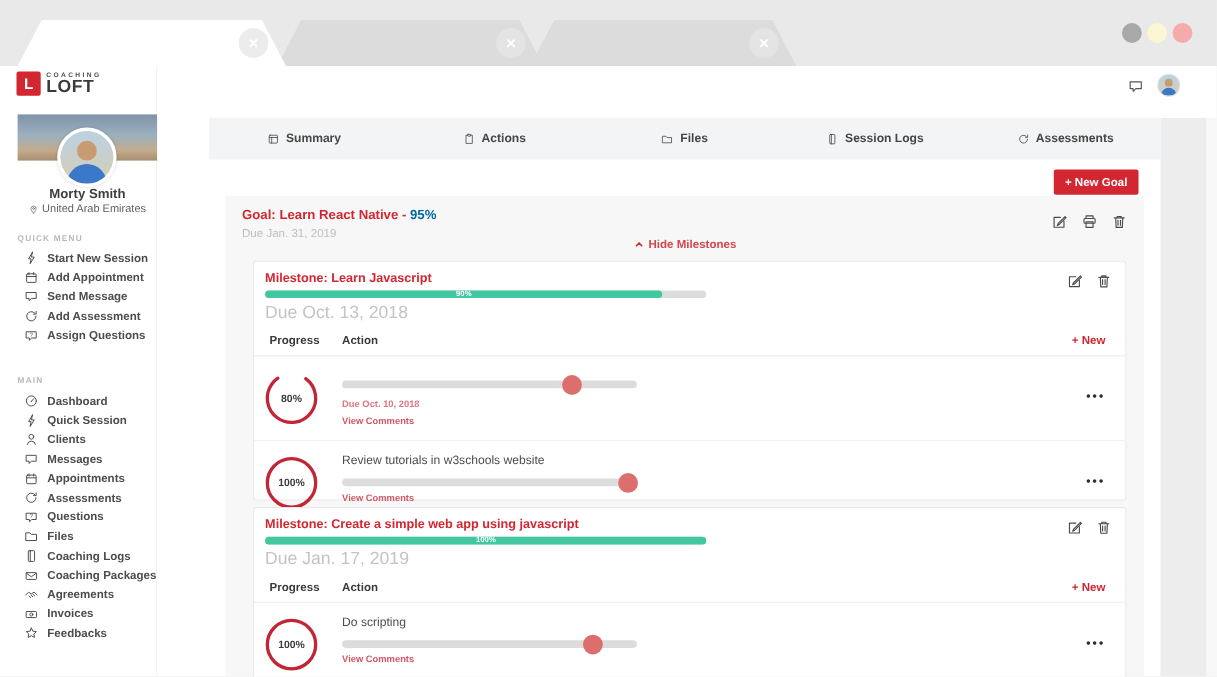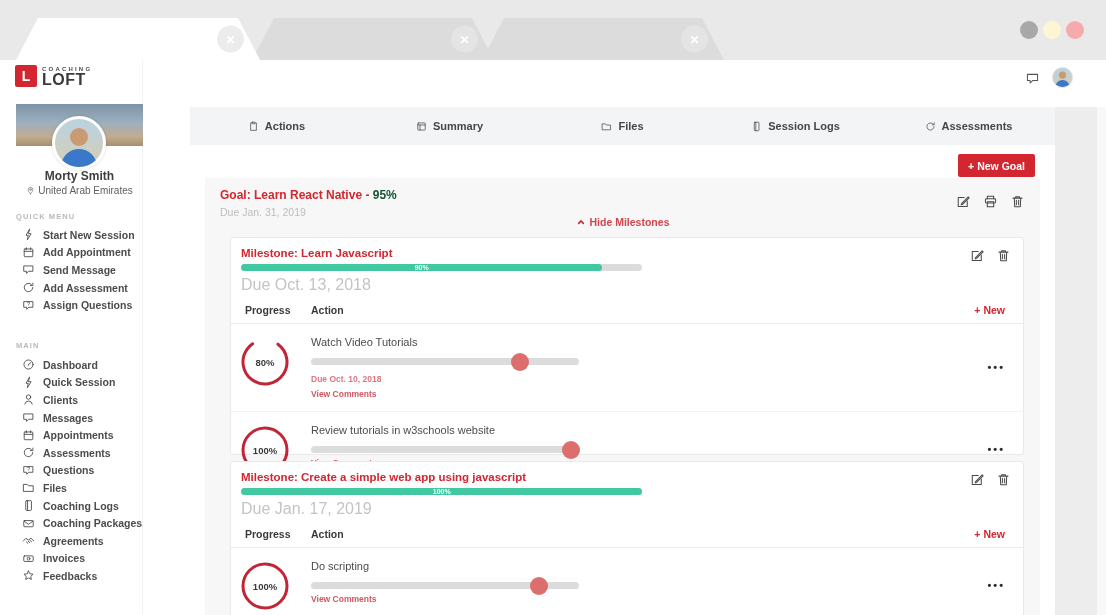--- a/index.html
+++ b/index.html
@@ -71,21 +71,21 @@
   .tab.active .ticon { color:#d22630; }
   .tab.active::after { content:""; position:absolute; bottom:0; left:50%; transform:translateX(-50%);
     width:100px; height:2px; background:#d22630; }
 
   .newgoal { position:absolute; top:94px; right:71px; height:23px; padding:0 10px;
     background:#d22630; color:#fff; border:none; border-radius:2px; font-size:10.5px;
     font-weight:bold; font-family:inherit; cursor:pointer;text-align:center; }
 
   .goal-card { position:absolute; left:62px; top:118px; width:835px; bottom:0; background:#f7f7f7; }
   .goal-title { position:absolute; left:15px; top:10px; font-size:12px; font-weight:bold; color:#d22630; }
-  .goal-title .pct { color:#14532d; }
+  .goal-title .pct { color:#0369a1; }
   .goal-due { position:absolute; left:15px; top:28px; font-size:10.5px; color:#bdbdbd; }
   .goal-icons { position:absolute; right:15px; top:16px; display:flex; gap:12px; }
   .gicon { width:15px; height:15px; color:#4a4a4a; cursor:pointer; }
   .hide-ms { position:absolute; top:38px; left:0; right:0; display:flex; align-items:center;
     justify-content:center; gap:4px; font-size:10.5px; font-weight:bold; color:#d4444e; cursor:pointer; }
   .hide-ms .icon { width:10px; height:10px; color:#d22630; }
 
   .ms-card { position:absolute; left:25px; right:16px; background:#fff;
     border:1px solid #e9e9e9; border-radius:3px; }
   .ms1 { top:59px; height:218px; } .ms2 { top:283px; height:220px; }
@@ -343,34 +343,34 @@
               <circle cx="8" cy="6" r="3" fill="#c99b72"></circle>
               <path d="M2 16a6 6 0 0 1 12 0z" fill="#3a78c9"></path>
             </svg>
         </div>
       </div>
 
       <div class="tabbar">
         <div class="tab">
           <span class="icon ticon">
               <svg viewBox="0 0 16 16" fill="none" stroke="currentColor" stroke-width="1.1" stroke-linecap="round" stroke-linejoin="round">
+                <rect x="2.6" y="2.8" width="10.8" height="10.4" rx="1"></rect>
+                <path d="M2.6 5.8h10.8M5.8 5.8v7.4"></path>
+              </svg>
+            </span>
+          <span>Summary</span>
+          </div>
+        <div class="tab">
+          <span class="icon ticon">
+              <svg viewBox="0 0 16 16" fill="none" stroke="currentColor" stroke-width="1.1" stroke-linecap="round" stroke-linejoin="round">
                 <path d="M6 2.8H3.8v10.8h8.4V2.8H10"></path>
                 <rect x="6" y="1.6" width="4" height="2.4" rx=".5"></rect>
               </svg>
             </span>
           <span>Actions</span>
-          </div>
-        <div class="tab">
-          <span class="icon ticon">
-              <svg viewBox="0 0 16 16" fill="none" stroke="currentColor" stroke-width="1.1" stroke-linecap="round" stroke-linejoin="round">
-                <rect x="2.6" y="2.8" width="10.8" height="10.4" rx="1"></rect>
-                <path d="M2.6 5.8h10.8M5.8 5.8v7.4"></path>
-              </svg>
-            </span>
-          <span>Summary</span>
           </div>
         <div class="tab">
           <span class="icon ticon">
               <svg viewBox="0 0 16 16" fill="none" stroke="currentColor" stroke-width="1.1" stroke-linecap="round" stroke-linejoin="round">
                 <path d="M2.2 4.2h4.2l1.5 1.7h5.9v6.9H2.2z"></path>
               </svg>
             </span>
           <span>Files</span>
           </div>
         <div class="tab">
@@ -458,21 +458,20 @@
             <span class="col-new">+ New</span>
           </div>
           <div class="arow">
             <div class="ring">
               <svg width="52" height="52">
                   <circle cx="26" cy="26" r="22" fill="none" stroke="#c22535" stroke-width="3" stroke-linecap="round" stroke-dasharray="110.5840614063607 138.23007675795088" transform="rotate(-54 26 26)"></circle>
                 </svg>
               <span class="ringpct">80%</span>
             </div>
             <div class="amid">
-              <div class="atitle">Watch Video Tutorials</div>
               <div class="slider">
                 <div class="knob" style="left: calc(78% - 9px);"></div>
               </div>
               <div class="adue">Due Oct. 10, 2018</div>
               <div class="acomments">View Comments</div>
             </div>
             <button class="amenu">•••</button>
           </div>
           <div class="arow">
             <div class="ring">

